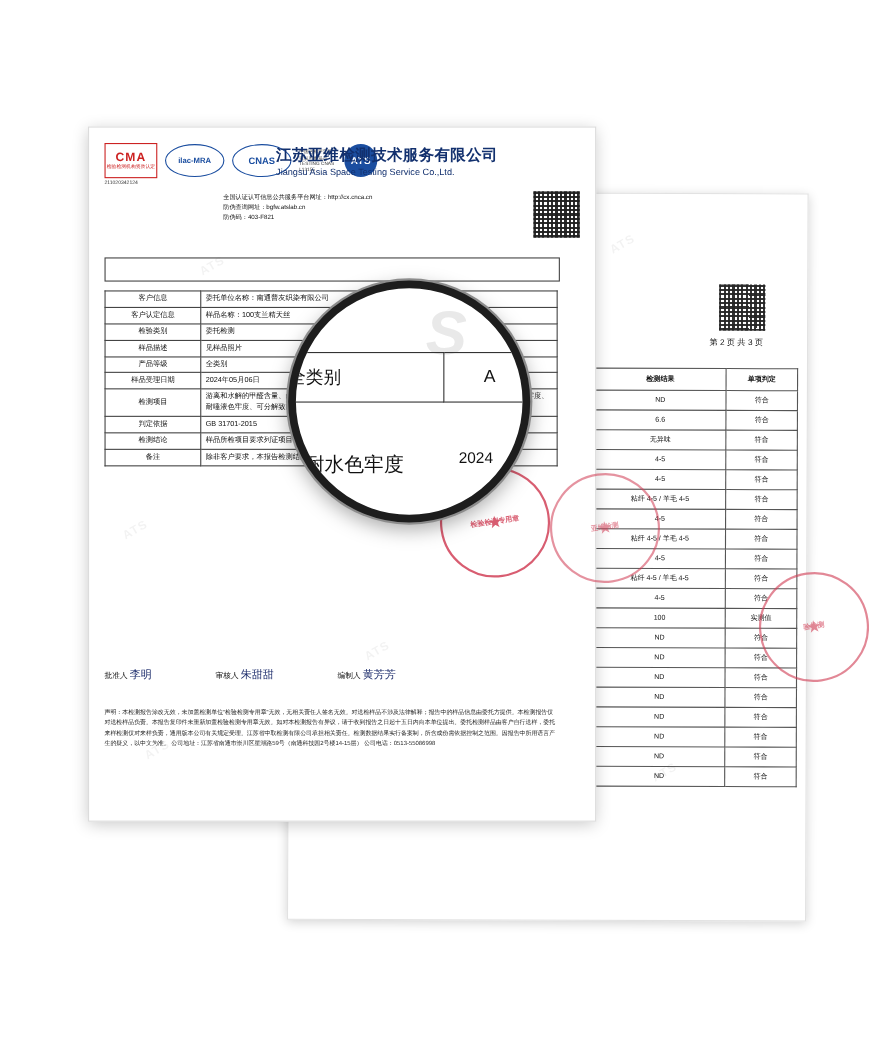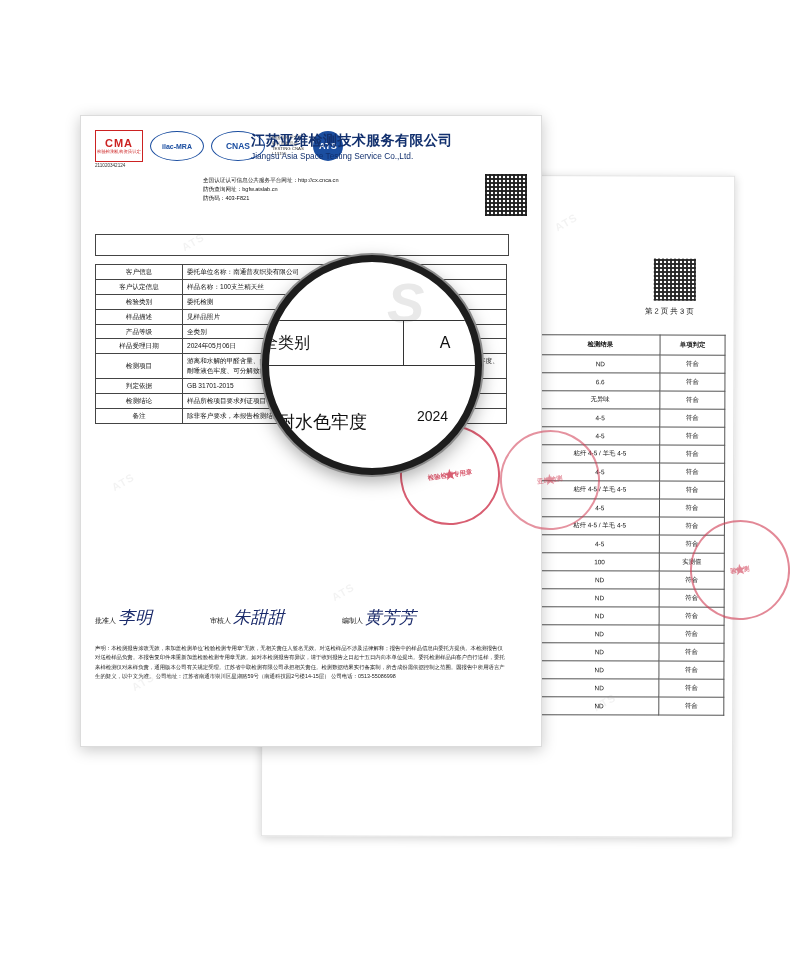--- a/index.html
+++ b/index.html
@@ -85,21 +85,21 @@
   
   .stamp{position:absolute;border:2.2px solid #d03a52;border-radius:50%;color:#d03a52;
     display:flex;align-items:center;justify-content:center;text-align:center;
     font-size:6.4px;line-height:1.25;opacity:.82;transform:rotate(-8deg);font-weight:bold;}
   .stamp .star{position:absolute;font-size:13px;}
   .stamp1{left:400px;top:425px;width:96px;height:96px;}
   .stamp2{left:500px;top:430px;width:96px;height:96px;opacity:.55;}
   .stamp3{left:690px;top:520px;width:96px;height:96px;opacity:.6;}
 
   .sign-row{position:absolute;left:14px;top:490px;width:412px;font-size:7px;display:flex;gap:58px;}
-  .sign{font-family:"DejaVu Serif",serif;font-size:17px;color:#1a2a6a;font-style:italic;}
+  .sign{font-family:"DejaVu Serif",serif;font-size:10px;color:#1a2a6a;}
   .sig-label{font-size:7px;color:#111;}
 
   .declaration{position:absolute;left:14px;top:528px;width:412px;font-size:5.4px;line-height:1.75;color:#222;}
 
   
   .wm{position:absolute;color:rgba(0,0,0,0.05);font-size:11px;font-weight:bold;transform:rotate(-30deg);pointer-events:none;letter-spacing:1px;}
 </style>
 </head>
 <body>
 

